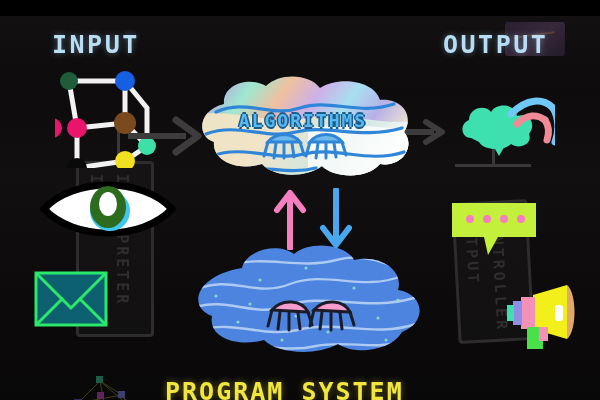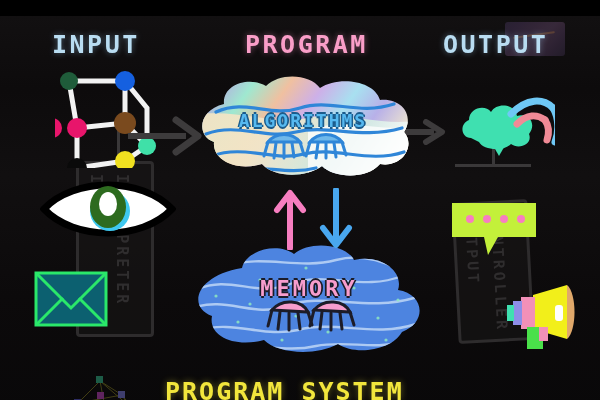--- a/index.html
+++ b/index.html
@@ -110,21 +110,20 @@
       <rect x="54" y="48" width="6" height="6" fill="#2e8a5a"></rect>
       <rect x="82" y="47" width="6" height="6" fill="#5a4a3a"></rect>
     </g>
   </svg>
 
   <div id="output-plate" class="layer">
     <div class="scribble"></div>
   </div>
 
   <div class="hdr" id="hdr-input">INPUT</div>
-  <div class="hdr" id="hdr-program">PROGRAM</div>
   <div class="hdr" id="hdr-output">OUTPUT</div>
   <div class="hdr" id="hdr-system">PROGRAM SYSTEM</div>
 
   <div class="vbox" id="ibox">
     <div class="vlabel l1">INPUT</div>
     <div class="vlabel l2">INTERPRETER</div>
   </div>
 
   <div class="stem layer" style="left:117px;top:105px;width:3px;height:45px;"></div>
 
@@ -262,21 +261,20 @@
 
       <g stroke="#1c1c28" stroke-width="3" fill="none" stroke-linecap="round">
         <path d="M86 66 C96 54 116 56 122 68 Z" fill="#f79dcd"></path>
         <path d="M86 66 L82 82 M94 68 L92 85 M103 69 L103 86 M112 69 L114 85 M122 68 L126 81"></path>
       </g>
       <g stroke="#1c1c28" stroke-width="3" fill="none" stroke-linecap="round">
         <path d="M128 66 C138 54 158 56 164 68 Z" fill="#f79dcd"></path>
         <path d="M128 66 L124 82 M136 68 L134 85 M145 69 L145 86 M154 69 L156 85 M164 68 L168 81"></path>
       </g>
     </svg>
-    <div class="cloudtext" id="mem-text">MEMORY</div>
   </div>
 
   <svg id="arrow-up" class="layer" width="36" height="62">
     <path d="M18 60 L18 8" stroke="#f77ec0" stroke-width="6" stroke-linecap="round"></path>
     <path d="M5 22 L18 5 L31 22" stroke="#f77ec0" stroke-width="6" fill="none" stroke-linecap="round" stroke-linejoin="round"></path>
   </svg>
   <svg id="arrow-down" class="layer" width="36" height="62">
     <path d="M18 2 L18 54" stroke="#49a7ef" stroke-width="6" stroke-linecap="round"></path>
     <path d="M5 40 L18 57 L31 40" stroke="#49a7ef" stroke-width="6" fill="none" stroke-linecap="round" stroke-linejoin="round"></path>
   </svg>

